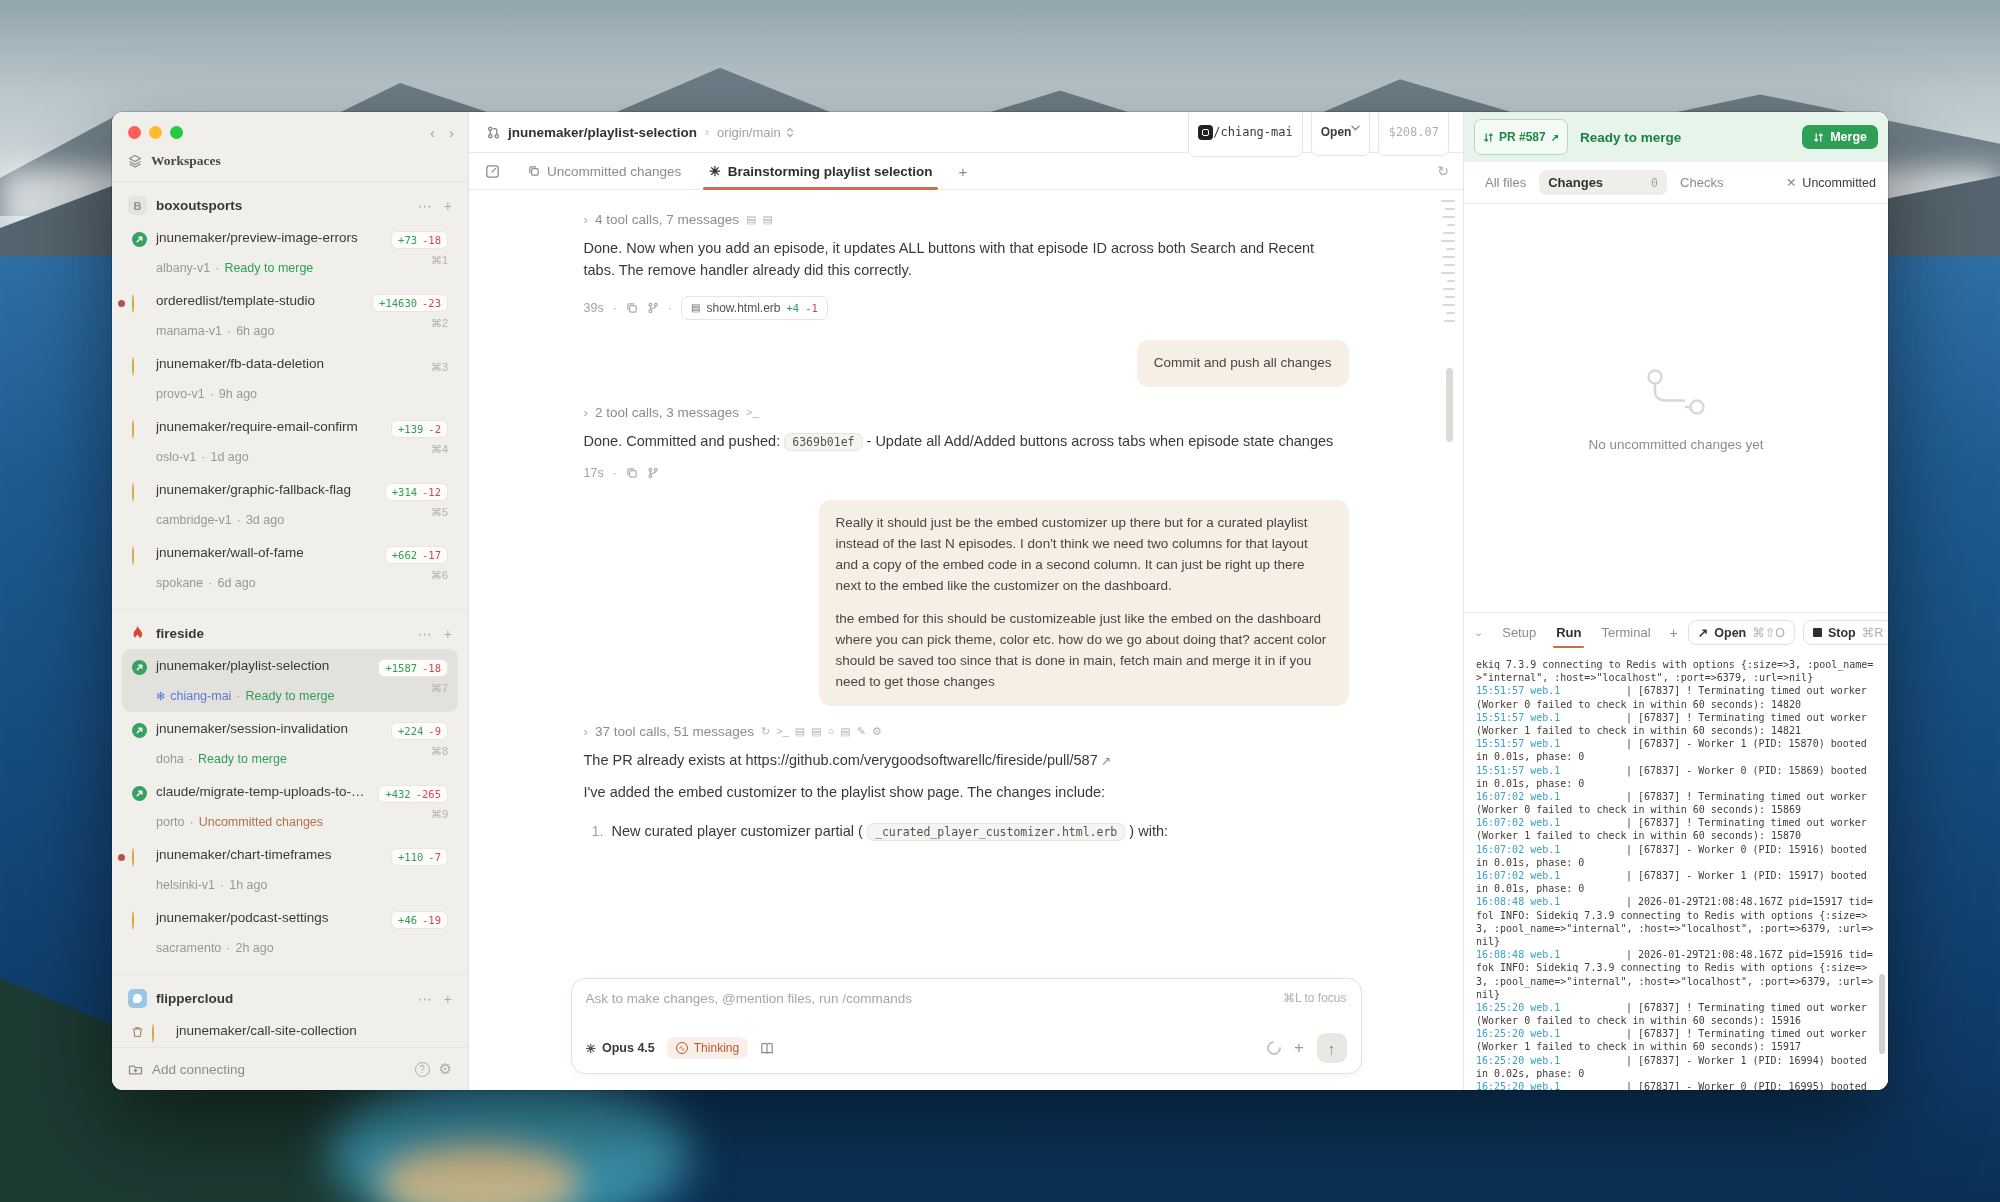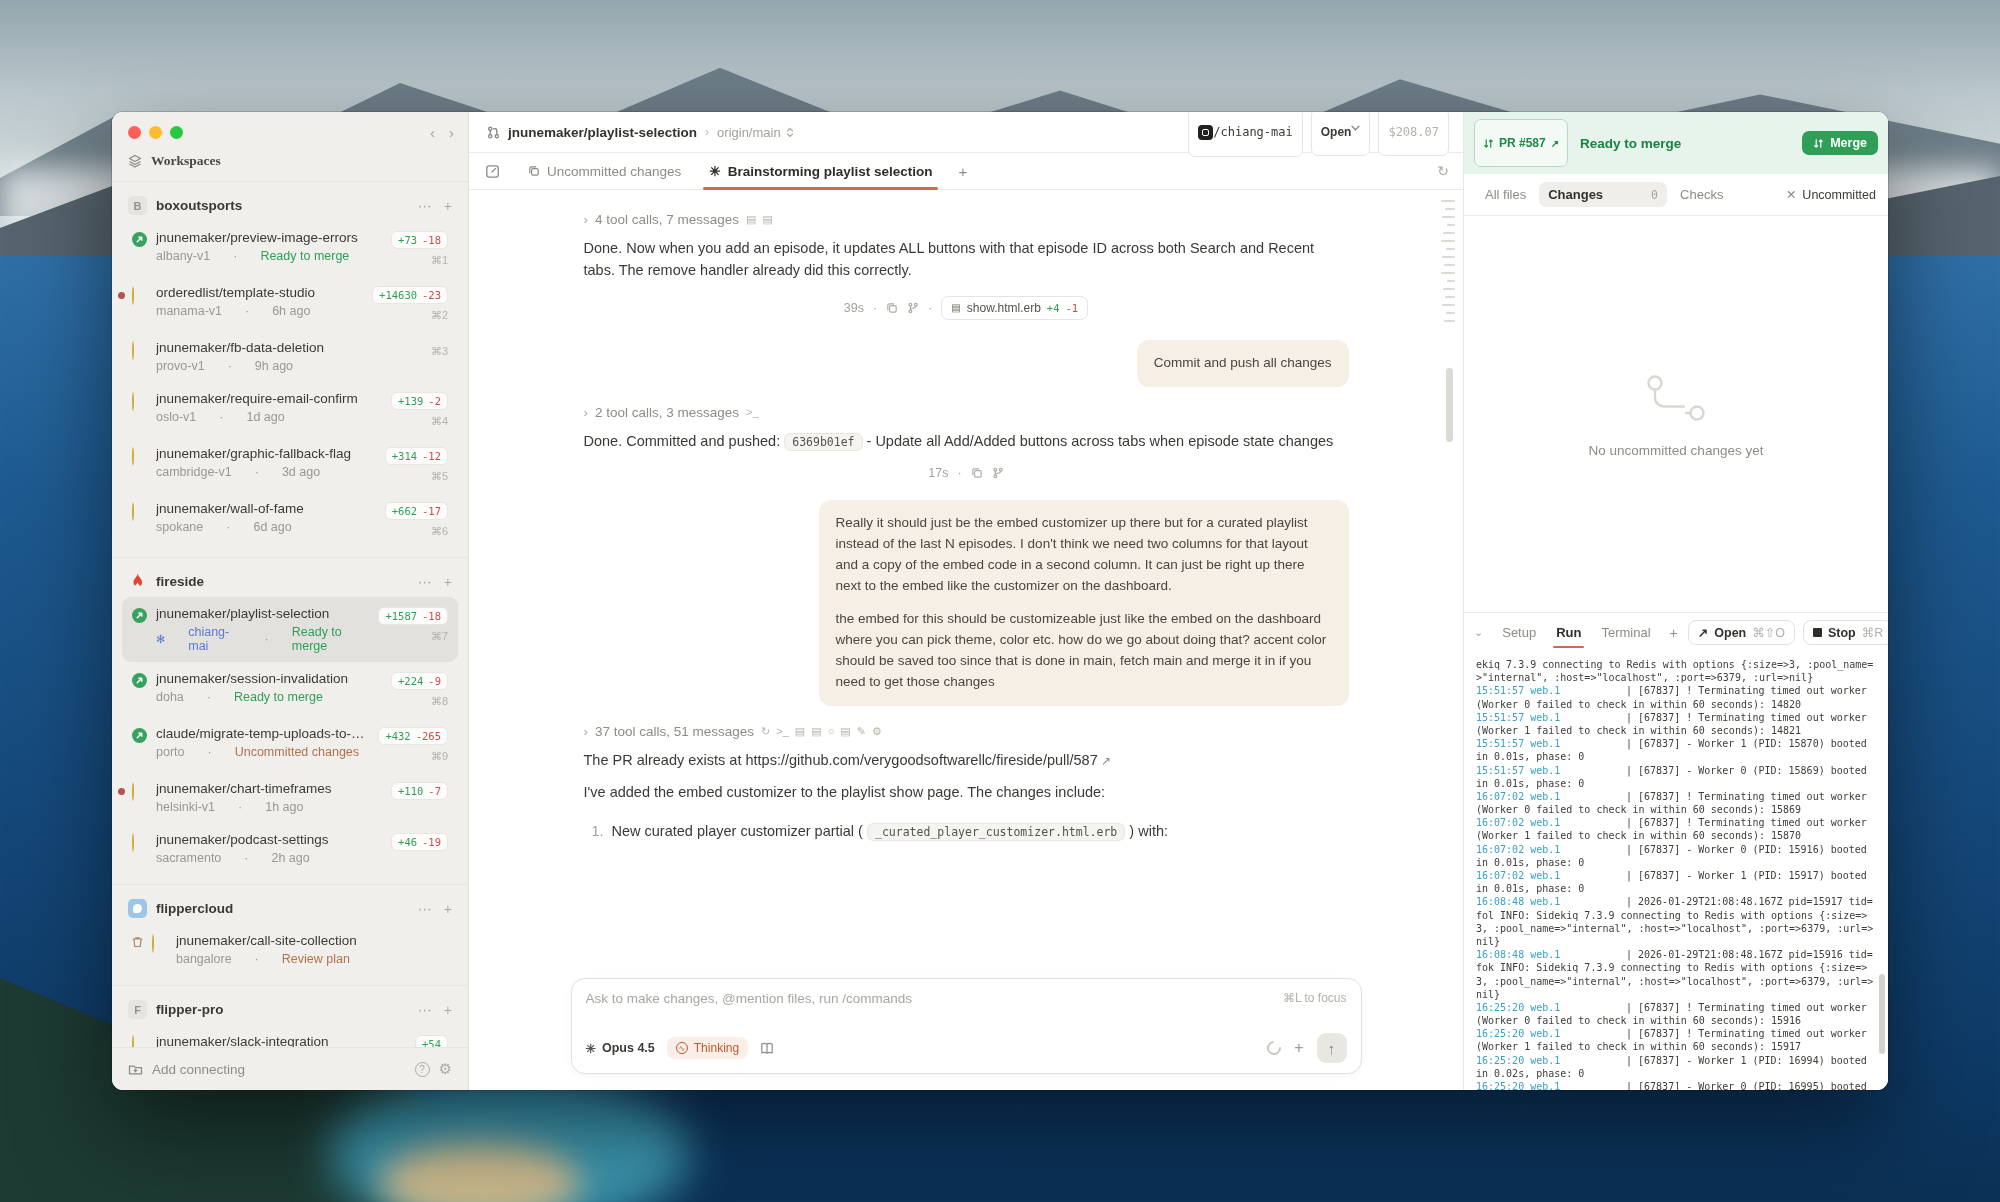--- a/index.html
+++ b/index.html
@@ -49,21 +49,21 @@
   .logo.flame, .logo.sd { background:transparent; }
   .item { display:flex; gap:9px; padding:9px 10px; border-radius:9px; position:relative; margin:0 2px; }
   .item.selected { background:#e3e1dd; }
   .dot { position:absolute; left:-4px; top:16px; width:7px; height:7px; border-radius:50%; background:#b0544d; }
   .sticon { flex:none; margin-top:2px; width:15px; height:15px; }
   .st-green { width:15px; height:15px; border-radius:50%; background:#37a160; display:flex; align-items:center; justify-content:center; color:#fff; }
   .st-half { width:13px; height:13px; border-radius:50%; border:1.5px solid #d3a93c; background:linear-gradient(90deg,#f6f4ef 0 50%,#ddb744 50% 100%); }
   .trash { color:#a8876b; margin-top:3px; flex:none; }
   .i-mid { flex:1; min-width:0; }
   .i-title { font-size:13.5px; color:#3c3a36; font-weight:500; white-space:nowrap; overflow:hidden; text-overflow:ellipsis; }
-  .i-sub { margin-top:4px; font-size:12.5px; color:#9b9890; display:flex; align-items:center; gap:23px; }
+  .i-sub { margin-top:16px; font-size:12.5px; color:#9b9890; display:flex; align-items:center; gap:5px; }
   .i-sub .green { color:#2f9e57; }
   .i-sub .orange { color:#b2714b; }
   .i-sub .blue { color:#5b79d6; }
   .bicon { color:#5b79d6; font-size:11px; }
   .i-right { flex:none; text-align:right; }
   .badge { display:inline-flex; gap:5px; border:1px solid #e9e6e1; background:#fdfcfa; border-radius:6px; padding:2px 6px; font-family:"DejaVu Sans Mono",monospace; font-size:10.5px; }
   .badge .add { color:#2f9e57; } .badge .del { color:#d0484a; }
   .shortcut { margin-top:5px; font-size:11px; color:#b5b2ab; }
   .sb-footer { border-top:1px solid #e6e4e0; display:flex; align-items:center; gap:9px; padding:12px 16px; color:#8f8c86; font-size:13.5px; }
   .sb-footer .grow { flex:1; }
@@ -93,21 +93,21 @@
   .histicon { margin-left:auto; align-self:center; color:#b0ada6; font-size:14px; }
 
   .c-scroll { flex:1; position:relative; overflow:hidden; }
   .chat { width:765px; margin:0 auto; padding-top:6px; }
   .summary { display:flex; align-items:center; gap:7px; color:#8f8c86; font-size:13.5px; margin:16px 0 6px; }
   .summary .chev { color:#b0ada6; }
   .s-icons { display:flex; gap:6px; color:#b7b4ad; font-size:11px; }
   .para, .rich { font-size:14.5px; line-height:1.55; color:#3b3935; margin:10px 0; }
   .code { font-family:"DejaVu Sans Mono",monospace; font-size:11.5px; background:#f6f4f0; border:1px solid #e8e5e0; border-radius:7px; padding:1px 7px; color:#55534e; white-space:nowrap; }
   .ext { color:#8f8c86; font-size:12px; }
-  .meta { display:flex; align-items:center; gap:9px; color:#a5a29c; font-size:12.5px; margin:14px 0 20px;justify-content:center; }
+  .meta { display:flex; align-items:center; gap:9px; color:#a5a29c; font-size:12.5px; margin:14px 0 20px; }
   .meta .mi { color:#b0ada6; }
   .chip { display:inline-flex; align-items:center; gap:6px; border:1px solid #e7e4df; border-radius:7px; padding:4px 9px; font-size:12px; color:#55534e; background:#fff; }
   .chip .fi { font-size:10px; }
   .chip .add { color:#2f9e57; font-family:"DejaVu Sans Mono",monospace; font-size:10.5px; }
   .chip .del { color:#d0484a; font-family:"DejaVu Sans Mono",monospace; font-size:10.5px; }
   .user { background:#f5efe6; border-radius:12px; padding:13px 17px; margin:18px 0 18px auto; width:fit-content; max-width:530px; color:#4a463f; font-size:13.5px; line-height:1.55; }
   .user p + p { margin-top:12px; }
   ol.olist { margin:14px 0 10px 4px; list-style:none; counter-reset:li; }
   ol.olist > li { counter-increment:li; display:flex; gap:8px; margin:16px 0; font-size:14.5px; line-height:1.55; color:#3b3935; }
   ol.olist > li::before { content:counter(li)"."; color:#a5a29c; min-width:16px; text-align:right; }
@@ -131,21 +131,21 @@
   .thinking .ticon { width:12px; height:12px; border:1.3px solid #b9592f; border-radius:50%; display:inline-flex; align-items:center; justify-content:center; font-size:8px; }
   .bookicon { color:#8f8c86; }
   .in-right { margin-left:auto; display:flex; align-items:center; gap:13px; }
   .crescent { width:14px; height:14px; border:2px solid #c9c6c0; border-radius:50%; border-top-color:transparent; transform:rotate(40deg); }
   .plus { color:#9b9890; font-size:16px; }
   .sendbtn { width:30px; height:30px; border-radius:9px; background:#e9e7e2; color:#8a8781; display:flex; align-items:center; justify-content:center; font-size:15px; font-weight:700; }
 
   
   .right { width:425px; border-left:1px solid #e8e6e2; display:flex; flex-direction:column; background:#fff; }
   .r-green { background:#e7f4eb; display:flex; align-items:center; gap:12px; padding:7px 10px; }
-  .prchip { display:inline-flex; align-items:center; gap:5px; border:1px solid #b4dbbf; border-radius:7px; padding:16px 8px; color:#1f8a44; font-size:12px; font-weight:600; background:rgba(255,255,255,.5); }
+  .prchip { display:inline-flex; align-items:center; gap:5px; border:1px solid #b4dbbf; border-radius:7px; padding:10px 8px; color:#1f8a44; font-size:12px; font-weight:600; background:rgba(255,255,255,.5); }
   .r-status { color:#1a8243; font-size:13.5px; font-weight:700; }
   .mergebtn { margin-left:auto; display:inline-flex; align-items:center; gap:6px; background:#2f9e57; color:#fff; font-size:12.5px; font-weight:600; border-radius:7px; padding:5px 11px; }
   .r-tabs { display:flex; align-items:center; gap:4px; padding:8px 12px; border-bottom:1px solid #eceae6; font-size:13px; color:#8f8c86; }
   .rtab { padding:5px 9px; border-radius:7px; display:flex; gap:6px; align-items:center; }
   .rtab.active { background:#f0eeea; color:#34322e; font-weight:600;gap:48px; }
   .rtab .cnt { color:#a5a29c; font-weight:400; font-family:"DejaVu Sans Mono",monospace; font-size:11.5px; }
   .uncommitted { margin-left:auto; color:#3d3b37; font-size:12.5px; display:flex; gap:6px; align-items:center; }
   .uncommitted .x { color:#8f8c86; }
   .r-empty { flex:1; display:flex; flex-direction:column; align-items:center; justify-content:center; gap:16px; color:#8f8c86; font-size:13.5px; }
   .r-term { height:478px; border-top:1px solid #eceae6; display:flex; flex-direction:column; }

